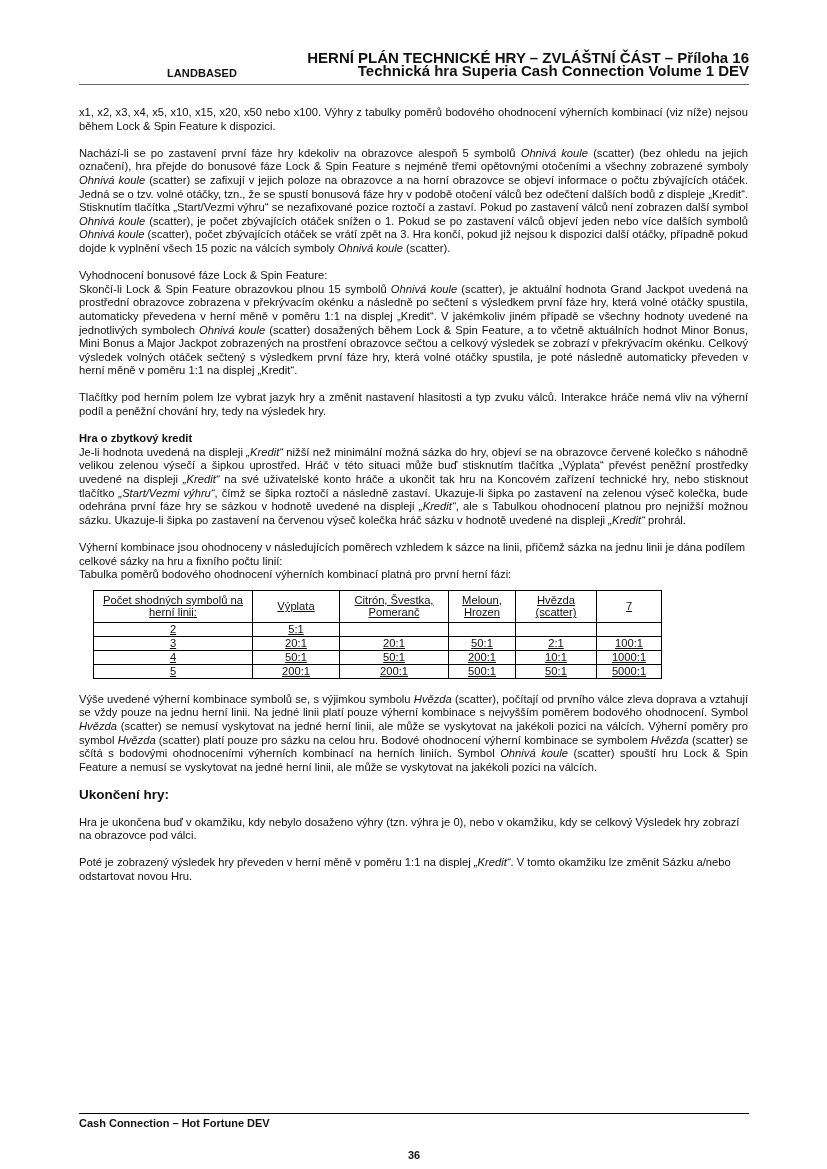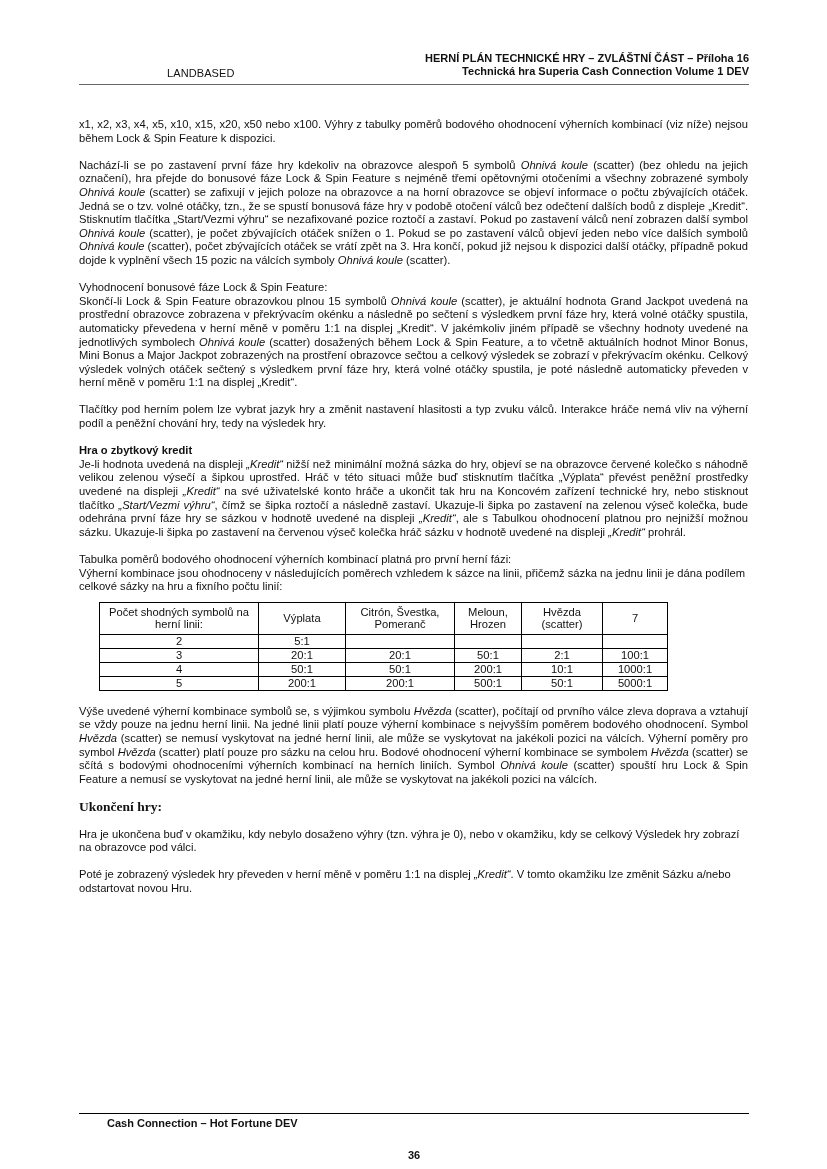--- a/index.html
+++ b/index.html
@@ -1,34 +1,34 @@
 <!DOCTYPE html>
 <html><head>
 <meta charset="utf-8">
 <style>
   html, body { margin: 0; padding: 0; background: #ffffff; }
   body { width: 827px; height: 1169px; position: relative; overflow: hidden; color: #111; font-family: "Liberation Sans", sans-serif; }
   .page-header { position: absolute; left: 79px; top: 50px; width: 670px; height: 32px; }
-  .hdr-left { position: absolute; left: 88px; top: 17px; font-weight: normal; font-size: 11px; letter-spacing: 0.1px; }
-  .hdr-right { position: absolute; right: 0; top: 2px; text-align: right; font-weight: bold; font-size: 11px; line-height: 12.5px; }
+  .hdr-left { position: absolute; left: 88px; top: 17px; font-weight: bold; font-size: 11px; letter-spacing: 0.1px; }
+  .hdr-right { position: absolute; right: 0; top: 2px; text-align: right; font-weight: bold; font-size: 15px; line-height: 12.5px; }
   .hdr-rule { position: absolute; left: 79px; top: 84px; width: 670px; height: 0; border-top: 1.5px solid #666; }
-  .content { position: absolute; left: 79px; top: 118px; width: 669px; font-size: 11.2px; line-height: 13.6px; }
+  .content { position: absolute; left: 79px; top: 106px; width: 669px; font-size: 11.2px; line-height: 13.6px; }
   .content p { margin: 0 0 13.6px 0; text-align: justify; }
   .content p.nojust { text-align: left; }
   .content em { font-style: italic; }
   .subhead { font-weight: bold; display: block; margin-top: 12px; }
-  .section-title { font-weight: bold; font-size: 13.5px; margin: 12px 0 14px 0; font-family: Liberation Serif, serif; }
-  table.paytable { border-collapse: collapse; margin: 0 0 0 20px; font-size: 11.2px; line-height: 12.4px; }
+  .section-title { font-weight: bold; font-size: 13.5px; margin: 12px 0 14px 0; }
+  table.paytable { border-collapse: collapse; margin: 0 0 0 14px; font-size: 11.2px; line-height: 12.4px; text-decoration: underline; }
   table.paytable td, table.paytable th { border: 1px solid #000; text-align: center; padding: 0 2px; font-weight: normal; }
   table.paytable th { height: 31px; }
   table.paytable td { height: 13px; }
   .c0 { width: 154px; } .c1 { width: 82px; } .c2 { width: 104px; } .c3 { width: 62px; } .c4 { width: 76px; } .c5 { width: 60px; }
   .table-wrap { margin: 8px 0 14px 0; }
   .footer-rule { position: absolute; left: 79px; top: 1113px; width: 670px; border-top: 1px solid #000; }
-  .footer-left { position: absolute; left: 79px; top: 1117px; font-weight: bold; font-size: 11px; margin-left: 28px; }
+  .footer-left { position: absolute; left: 79px; top: 1117px; font-weight: bold; font-size: 11px; }
   .footer-page { position: absolute; left: 408px; top: 1117px; font-weight: bold; font-size: 11px; margin-top: 32px; }
 </style>
 </head>
 <body>
 
 <div class="page-header">
   <div class="hdr-left">LANDBASED</div>
   <div class="hdr-right">
     <div>HERNÍ PLÁN TECHNICKÉ HRY – ZVLÁŠTNÍ ČÁST – Příloha 16</div>
     <div>Technická hra Superia Cash Connection Volume 1 DEV</div>
@@ -40,21 +40,21 @@
   <p>x1, x2, x3, x4, x5, x10, x15, x20, x50 nebo x100. Výhry z tabulky poměrů bodového ohodnocení výherních kombinací (viz níže) nejsou během Lock &amp; Spin Feature k dispozici.</p>
 
   <p><span>Nachází-li se po zastavení první fáze hry kdekoliv na obrazovce alespoň 5 symbolů </span><em>Ohnivá koule</em><span> (scatter) (bez ohledu na jejich označení), hra přejde do bonusové fáze Lock &amp; Spin Feature s nejméně třemi opětovnými otočeními a všechny zobrazené symboly </span><em>Ohnivá koule</em><span> (scatter) se zafixují v jejich poloze na obrazovce a na horní obrazovce se objeví informace o počtu zbývajících otáček. Jedná se o tzv. volné otáčky, tzn., že se spustí bonusová fáze hry v podobě otočení válců bez odečtení dalších bodů z displeje „Kredit“. Stisknutím tlačítka „Start/Vezmi výhru“ se nezafixované pozice roztočí a zastaví. Pokud po zastavení válců není zobrazen další symbol </span><em>Ohnivá koule</em><span> (scatter), je počet zbývajících otáček snížen o 1. Pokud se po zastavení válců objeví jeden nebo více dalších symbolů </span><em>Ohnivá koule</em><span> (scatter), počet zbývajících otáček se vrátí zpět na 3. Hra končí, pokud již nejsou k dispozici další otáčky, případně pokud dojde k vyplnění všech 15 pozic na válcích symboly </span><em>Ohnivá koule</em><span> (scatter).</span></p>
 
   <p><span class="nojust" style="display:block;text-align:left">Vyhodnocení bonusové fáze Lock &amp; Spin Feature:</span><span>Skončí-li Lock &amp; Spin Feature obrazovkou plnou 15 symbolů </span><em>Ohnivá koule</em><span> (scatter), je aktuální hodnota Grand Jackpot uvedená na prostřední obrazovce zobrazena v překrývacím okénku a následně po sečtení s výsledkem první fáze hry, která volné otáčky spustila, automaticky převedena v herní měně v poměru 1:1 na displej „Kredit“. V jakémkoliv jiném případě se všechny hodnoty uvedené na jednotlivých symbolech </span><em>Ohnivá koule</em><span> (scatter) dosažených během Lock &amp; Spin Feature, a to včetně aktuálních hodnot Minor Bonus, Mini Bonus a Major Jackpot zobrazených na prostření obrazovce sečtou a celkový výsledek se zobrazí v překrývacím okénku. Celkový výsledek volných otáček sečtený s výsledkem první fáze hry, která volné otáčky spustila, je poté následně automaticky převeden v herní měně v poměru 1:1 na displej „Kredit“.</span></p>
 
   <p>Tlačítky pod herním polem lze vybrat jazyk hry a změnit nastavení hlasitosti a typ zvuku válců. Interakce hráče nemá vliv na výherní podíl a peněžní chování hry, tedy na výsledek hry.</p>
 
   <p><span class="subhead">Hra o zbytkový kredit</span><span>Je-li hodnota uvedená na displeji </span><em>„Kredit“</em><span> nižší než minimální možná sázka do hry, objeví se na obrazovce červené kolečko s náhodně velikou zelenou výsečí a šipkou uprostřed. Hráč v této situaci může buď stisknutím tlačítka „Výplata“ převést peněžní prostředky uvedené na displeji </span><em>„Kredit“</em><span> na své uživatelské konto hráče a ukončit tak hru na Koncovém zařízení technické hry, nebo stisknout tlačítko </span><em>„Start/Vezmi výhru“</em><span>, čímž se šipka roztočí a následně zastaví. Ukazuje-li šipka po zastavení na zelenou výseč kolečka, bude odehrána první fáze hry se sázkou v hodnotě uvedené na displeji </span><em>„Kredit“</em><span>, ale s Tabulkou ohodnocení platnou pro nejnižší možnou sázku. Ukazuje-li šipka po zastavení na červenou výseč kolečka hráč sázku v hodnotě uvedené na displeji </span><em>„Kredit“</em><span> prohrál.</span></p>
 
-  <p class="nojust" style="margin-bottom:0"><span style="display:block">Tabulka poměrů bodového ohodnocení výherních kombinací platná pro první herní fázi:</span><span>Výherní kombinace jsou ohodnoceny v následujících poměrech vzhledem k sázce na linii, přičemž sázka na jednu linii je dána podílem celkové sázky na hru a fixního počtu linií:</span></p>
+  <p class="nojust" style="margin-bottom:0"><span>Výherní kombinace jsou ohodnoceny v následujících poměrech vzhledem k sázce na linii, přičemž sázka na jednu linii je dána podílem celkové sázky na hru a fixního počtu linií:</span><span style="display:block">Tabulka poměrů bodového ohodnocení výherních kombinací platná pro první herní fázi:</span></p>
 
   <div class="table-wrap">
     <table class="paytable">
       <tbody>
           <tr>
         <th class="c0">Počet shodných symbolů na herní linii:</th>
         <th class="c1">Výplata</th>
         <th class="c2">Citrón, Švestka, Pomeranč</th>
         <th class="c3">Meloun, Hrozen</th>
         <th class="c4">Hvězda (scatter)</th>

